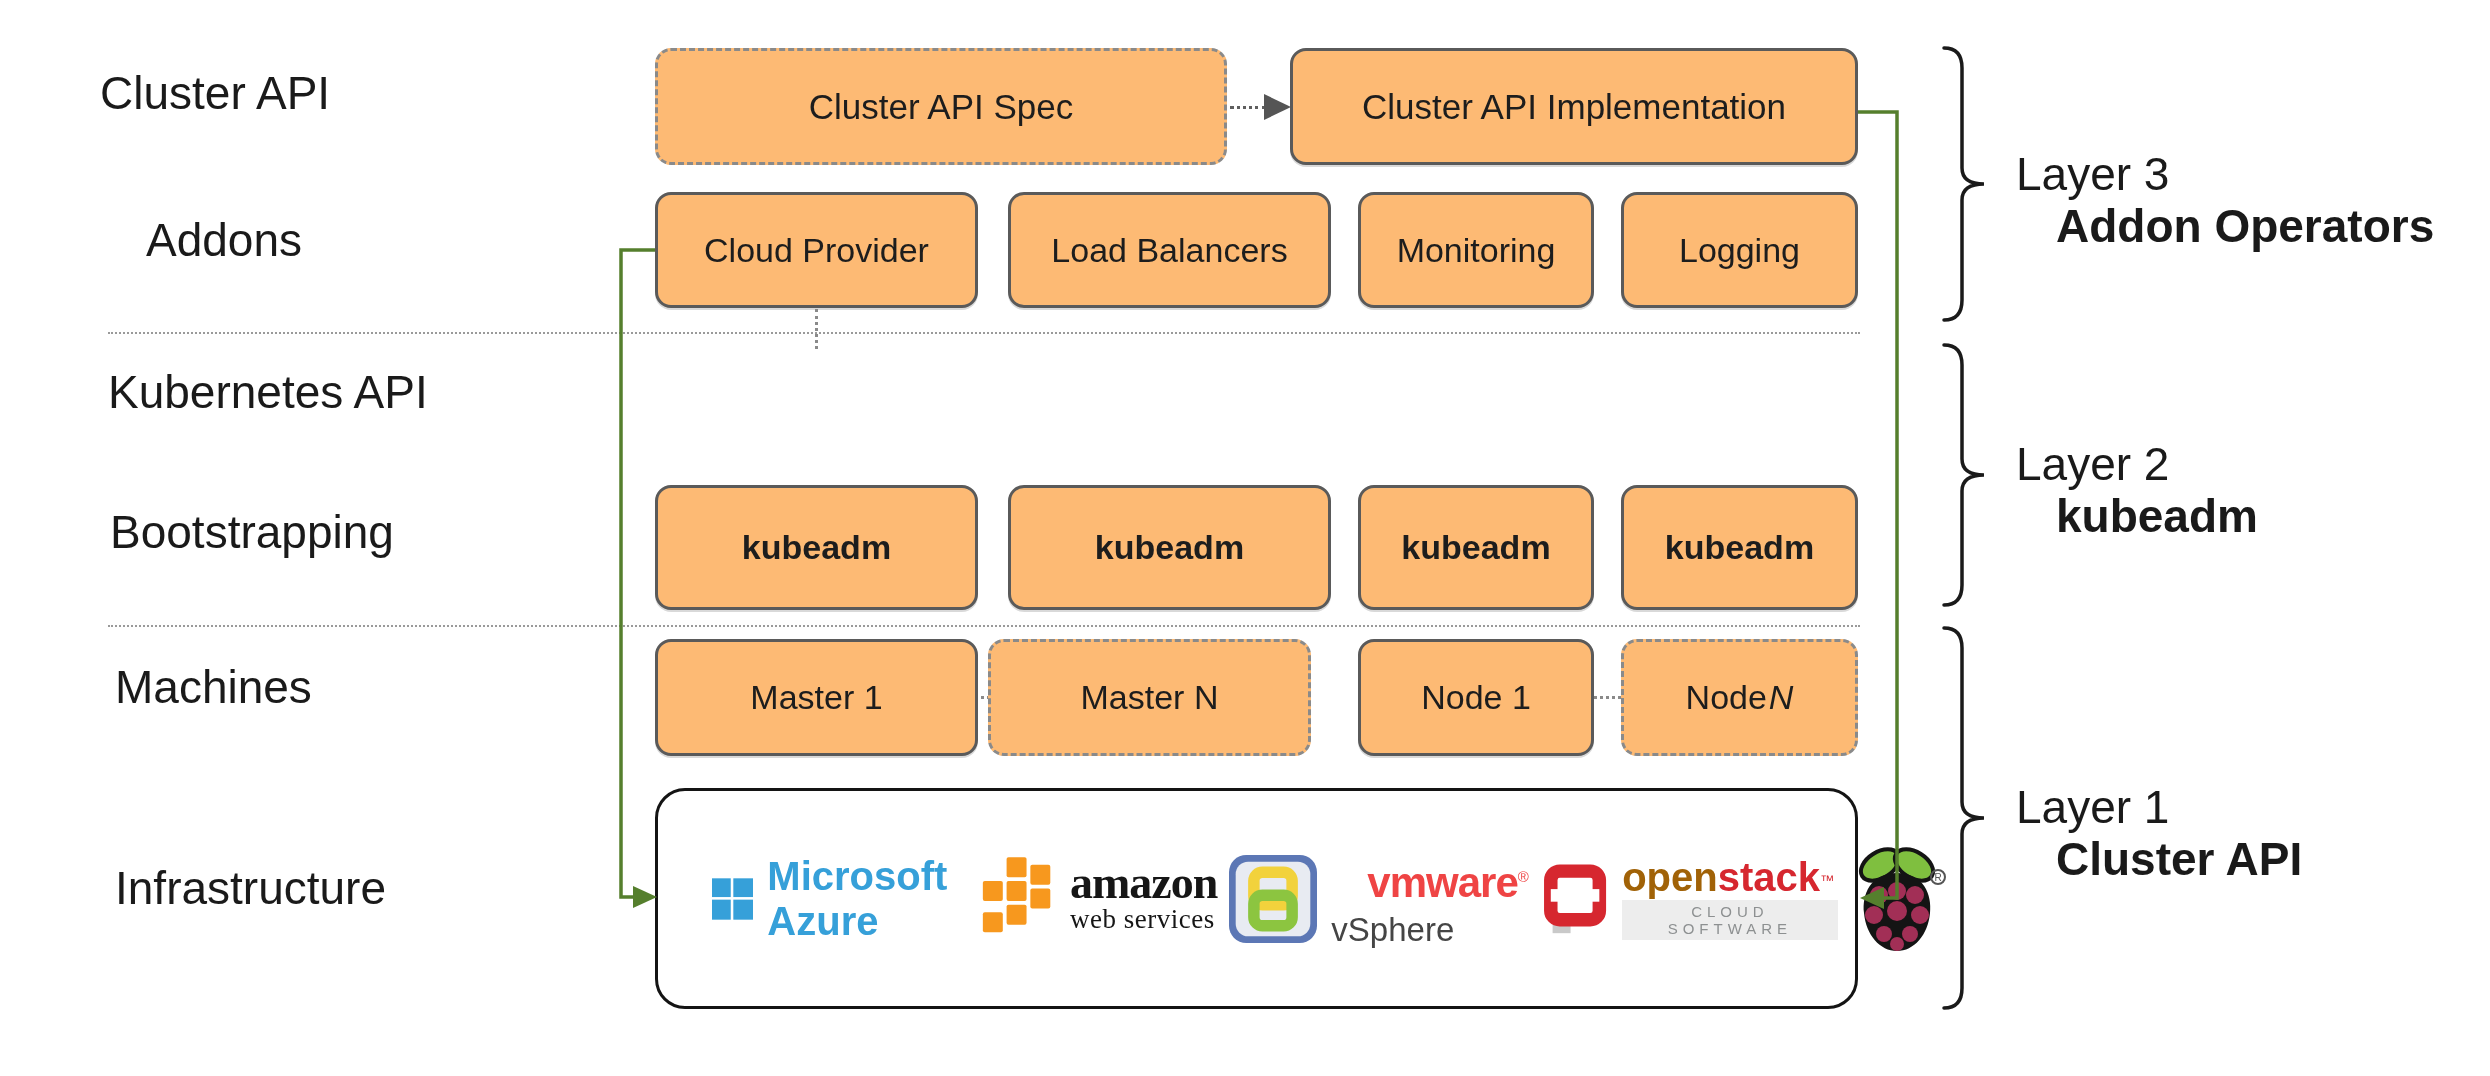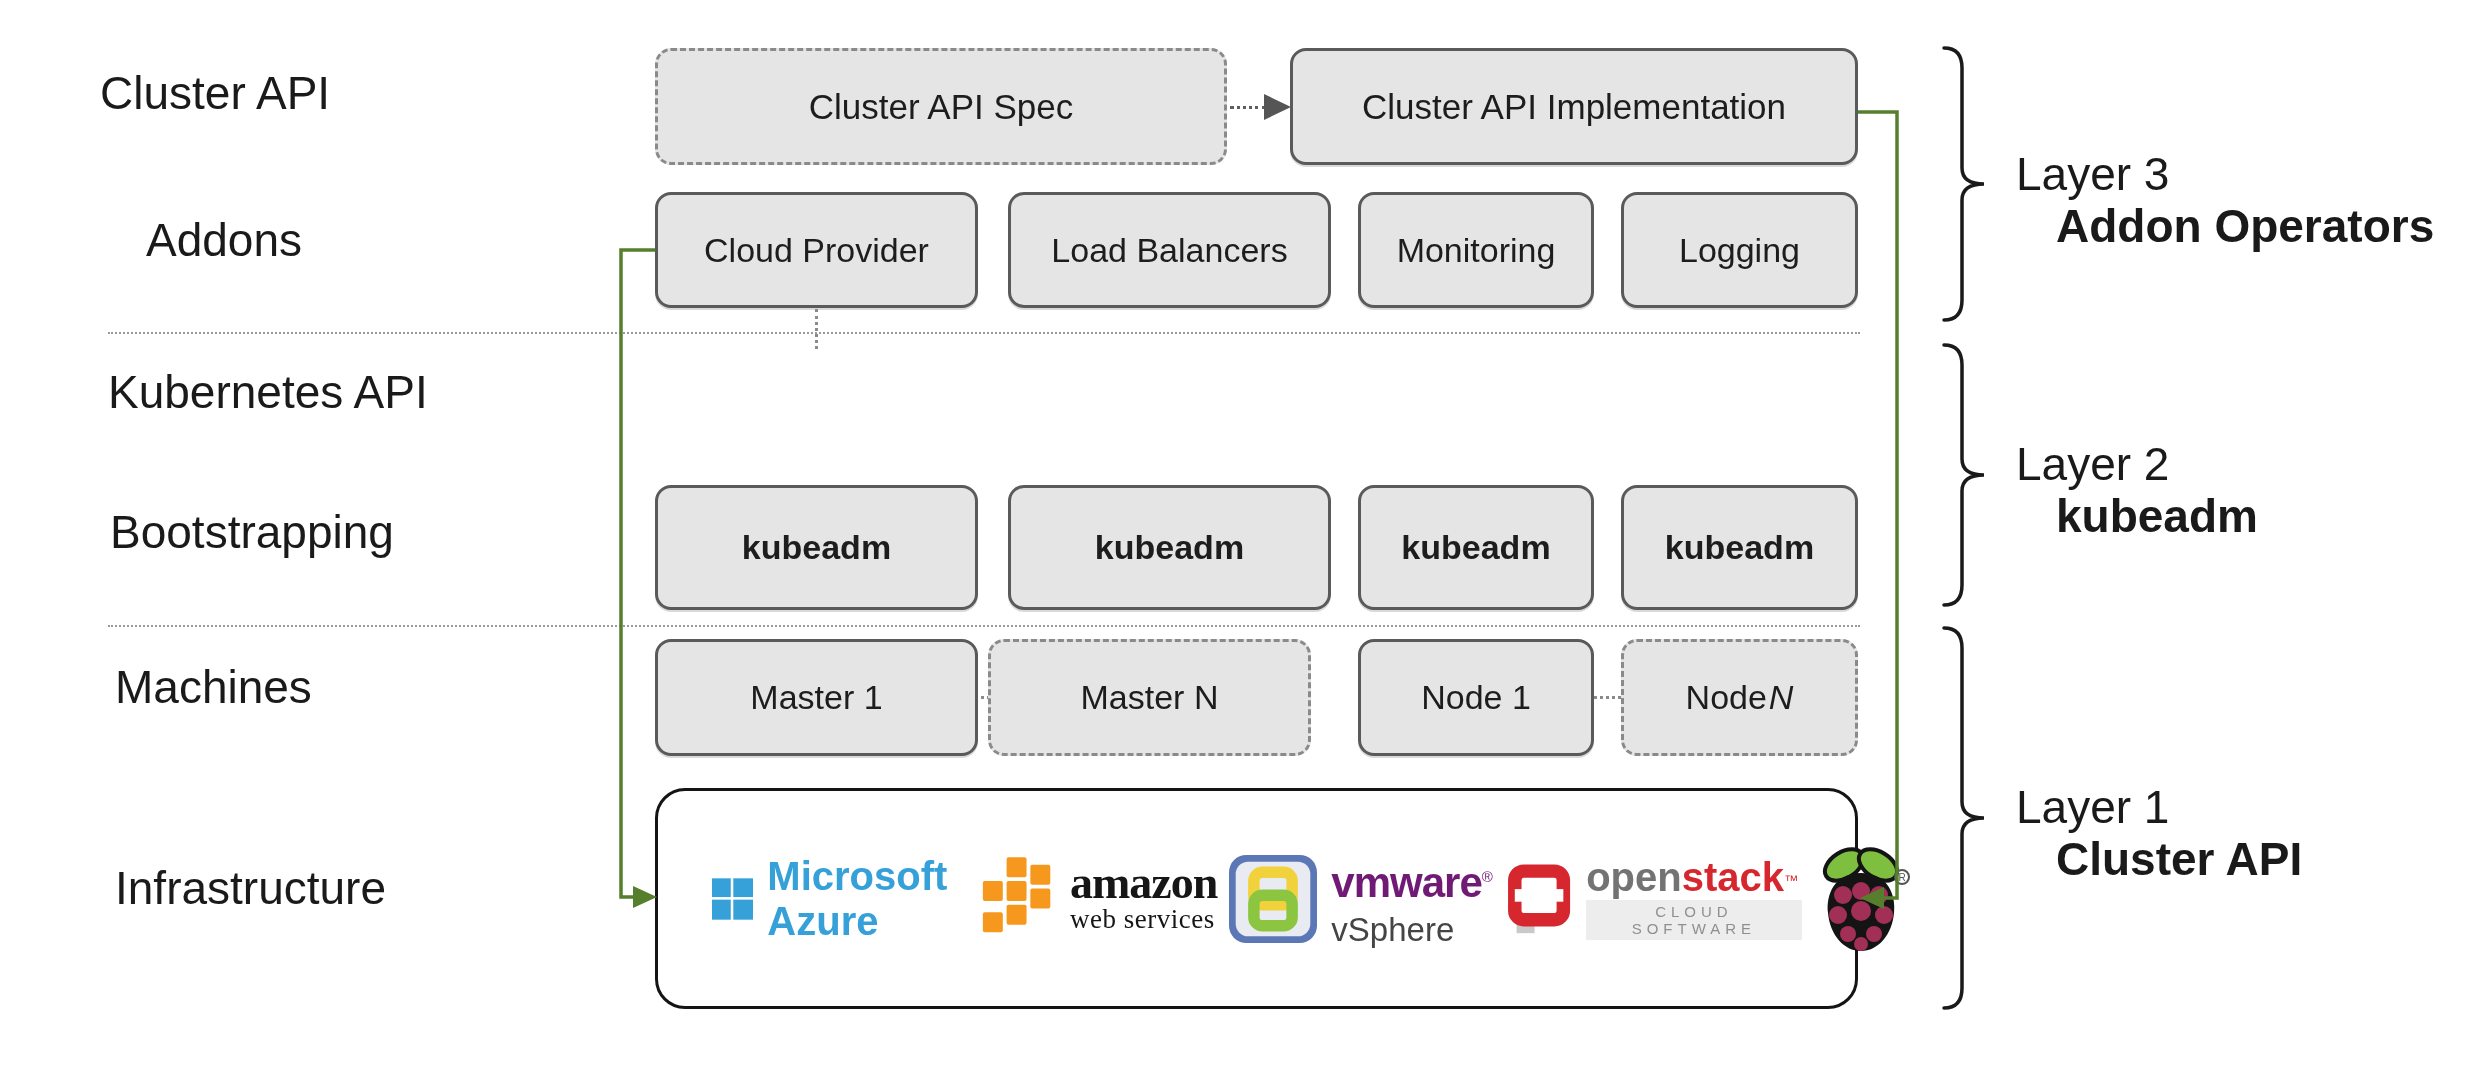--- a/index.html
+++ b/index.html
@@ -3,21 +3,21 @@
 <meta charset="utf-8">
 <style>
   html,body{margin:0;padding:0;background:#ffffff;}
   .canvas{
     position:relative;width:2490px;height:1076px;background:#ffffff;overflow:hidden;
     font-family:"Liberation Sans","DejaVu Sans",sans-serif;color:#1a1a1a;
   }
   
   .rowlabel{position:absolute;font-size:46px;color:#1a1a1a;transform:translateY(-50%);white-space:nowrap;}
   
-  .dbox{position:absolute;box-sizing:border-box;background:#e5e5e5;border-radius:16px;
+  .dbox{position:absolute;box-sizing:border-box;background:#fdba74;border-radius:16px;
         display:flex;align-items:center;justify-content:center;
         font-size:34px;color:#1d1d1d;white-space:nowrap;}
   .solid{border:3px solid #5a5a5a;box-shadow:0 2px 0 rgba(0,0,0,0.15);}
   .dashedbx{border:3px dashed #8a8a8a;}
   .bold{font-weight:bold;}
   .row1text{font-size:35px;}
   
   .dotsep{position:absolute;left:108px;width:1752px;height:0;border-top:2.5px dotted #9a9a9a;}
   
   .dotvert{position:absolute;width:0;border-left:3px dotted #8a8a8a;}
@@ -34,21 +34,21 @@
   .machdot{position:absolute;top:696px;width:27px;height:0;border-top:3px dotted #8a8a8a;}
   .mach-label{display:flex;align-items:baseline;gap:2px;}
   
   .infra{position:absolute;left:655px;top:788px;width:1203px;height:221px;box-sizing:border-box;
         border:3.5px solid #141414;border-radius:30px;background:#fff;
         display:flex;align-items:center;justify-content:space-between;padding:0 42px;}
   .logo{display:flex;align-items:center;gap:14px;padding-left:12px;}
   .azure-text{font-size:40px;font-weight:600;}
   .aws-text1{font-size:46px;font-weight:bold;color:#161616;letter-spacing:-1px;line-height:42px;}
   .aws-text2{font-size:27px;color:#161616;letter-spacing:0.5px;}
-  .vm-text1{font-size:42px;font-weight:800;color:#701a75;letter-spacing:-1px;line-height:56px;}
+  .vm-text1{font-size:42px;font-weight:800;color:#ef4444;letter-spacing:-1px;line-height:56px;margin-left:36px;}
   .vm-reg{font-size:15px;vertical-align:super;font-weight:400;}
   .vm-text2{font-size:33px;color:#454545;}
   .os-word{font-size:40px;font-weight:600;line-height:38px;}
   .os-tm{font-size:14px;vertical-align:super;}
   .os-sub{margin-top:4px;background:#ededed;color:#8d9091;font-size:15px;letter-spacing:5px;
           padding:3px 8px;text-align:center;}
   
   .layerlabel{position:absolute;left:2016px;font-size:46px;line-height:52px;white-space:nowrap;}
   .layerlabel .l2{font-weight:bold;margin-left:40px;}
   svg.overlay{position:absolute;left:0;top:0;width:2490px;height:1076px;pointer-events:none;}
@@ -151,21 +151,21 @@
 
     <div class="logo">
       <svg width="72" height="78" viewBox="0 0 76 82">
         <rect x="14" y="70" width="20" height="9" fill="#c9c9c9"></rect>
         <rect x="12" y="10" width="54" height="54" rx="10" fill="none" stroke="#d6272f" stroke-width="15"></rect>
         <rect x="12" y="30" width="54" height="14" fill="#ffffff"></rect>
         <rect x="4" y="30" width="70" height="14" fill="none"></rect>
         <rect x="12" y="10" width="15" height="54" fill="none"></rect>
       </svg>
       <span style="display:flex;flex-direction:column;align-items:flex-start;">
-        <span><span class="os-word" style="color:#737373">open</span><span class="os-word" style="color:#d6272f">stack</span><span class="os-tm" style="color:#d6272f">™</span></span>
+        <span><span class="os-word" style="color:#a16207">open</span><span class="os-word" style="color:#d6272f">stack</span><span class="os-tm" style="color:#d6272f">™</span></span>
         <span class="os-sub">CLOUD SOFTWARE</span>
       </span>
     </div>
 
     <div class="logo" style="position:relative">
       <svg width="96" height="112" viewBox="0 0 96 112">
         <ellipse cx="30" cy="22" rx="21" ry="13" fill="#7fbf3f" stroke="#141414" stroke-width="4" transform="rotate(-32 30 22)"></ellipse>
         <ellipse cx="64" cy="22" rx="21" ry="13" fill="#7fbf3f" stroke="#141414" stroke-width="4" transform="rotate(32 64 22)"></ellipse>
         <path d="M47 30 C 20 30 12 52 14 70 C 16 92 30 108 47 108 C 64 108 78 92 80 70 C 82 52 74 30 47 30 Z" fill="#141414"></path>
         <g fill="#a22f56">

